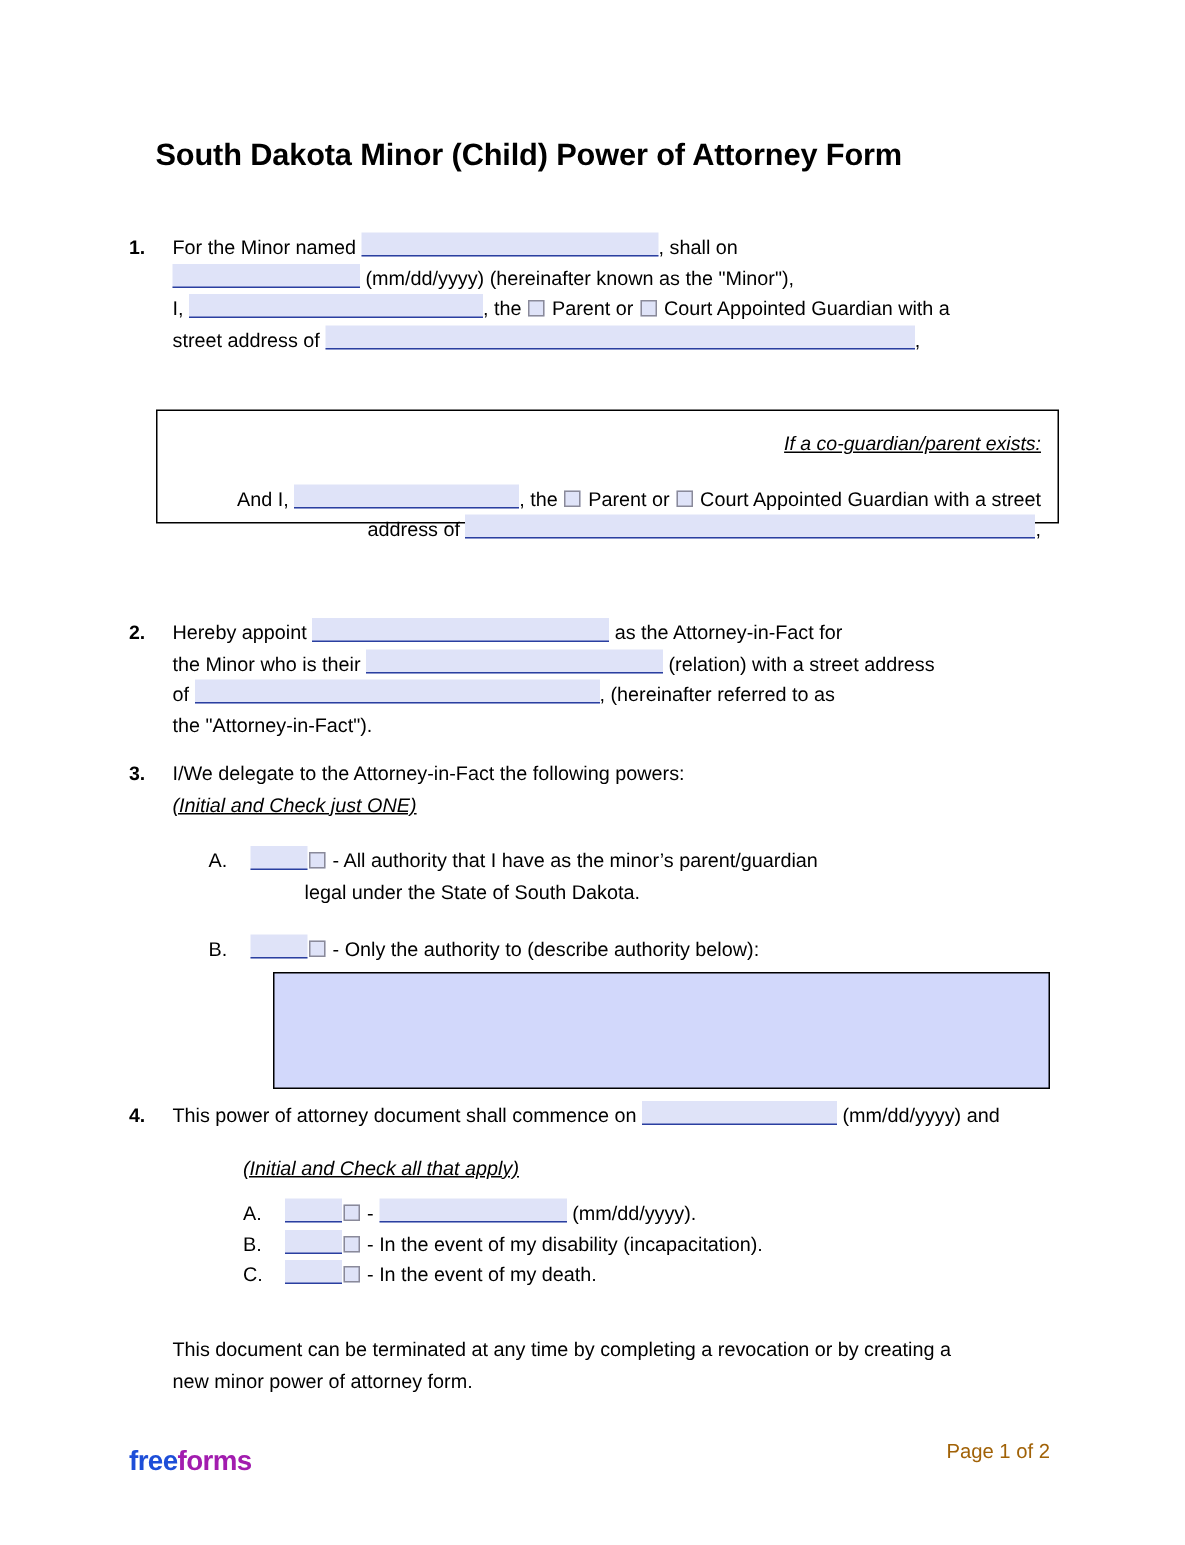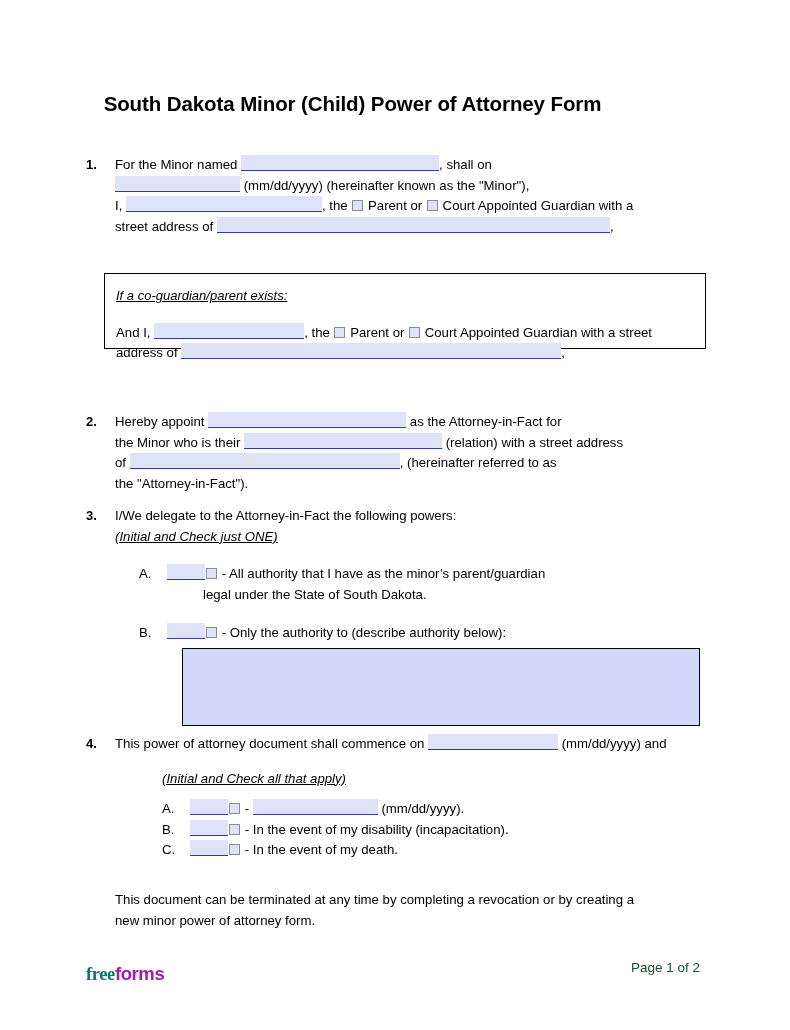--- a/index.html
+++ b/index.html
@@ -103,20 +103,21 @@
     position: absolute;
     left: 104px;
     top: 273px;
     width: 602px;
     height: 76px;
     border: 1.6px solid #000000;
     box-sizing: border-box;
     padding: 12px 11px 0 11px;
     font-size: 13.2px;
     line-height: 20.6px;
+    text-align: right;
   }
   .coguardian-title {
     font-style: italic;
     text-decoration: underline;
     font-size: 13px;
     margin-bottom: 16px;
   }
 
   
   .sub-italic {
@@ -156,29 +157,29 @@
 
   
   .footer-logo {
     position: absolute;
     left: 86px;
     top: 963px;
     font-size: 18.5px;
     font-weight: bold;
     letter-spacing: -0.4px;
   }
-  .logo-free  { color: #0f766e; font-family: Liberation Serif, serif; }
+  .logo-free  { color: #1d4ed8; }
   .logo-forms { color: #a21caf; }
 
   .footer-page {
     position: absolute;
     right: 90px;
     top: 960px;
     font-size: 13.5px;
-    color: #14532d;
+    color: #a16207;
   }
 
   .nowrap { white-space: nowrap; }
 </style>
 </head>
 <body>
 
 <div class="page">
 
   <div class="doc-title">South Dakota Minor (Child) Power of Attorney Form</div>

